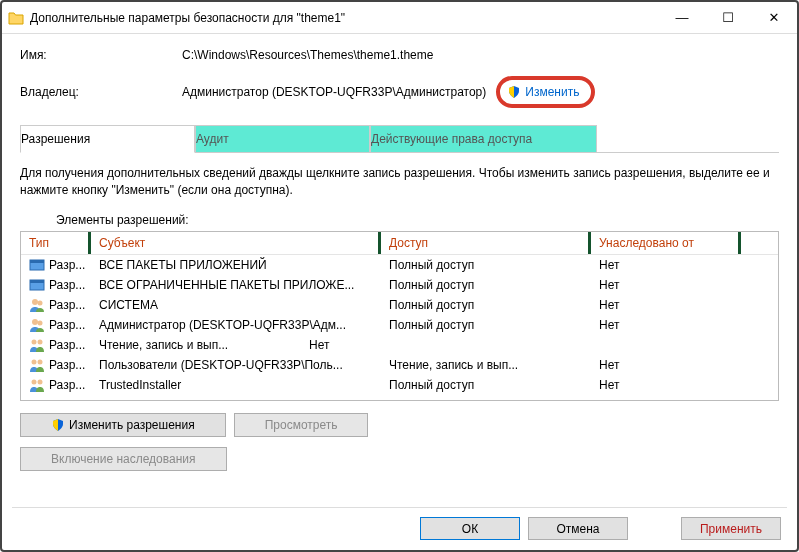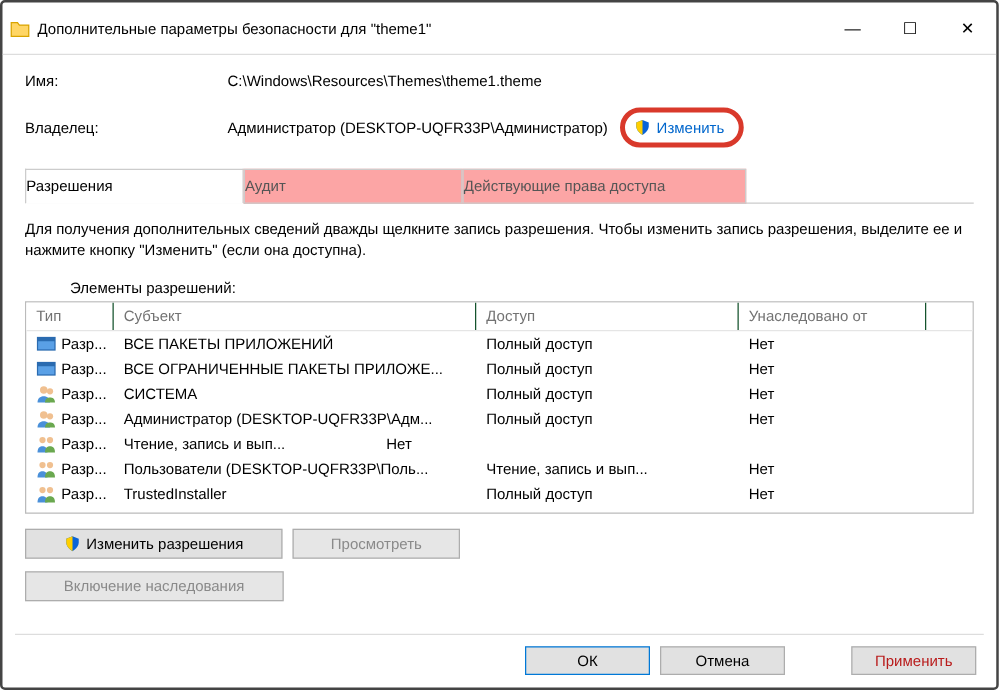--- a/index.html
+++ b/index.html
@@ -1,39 +1,39 @@
 <!DOCTYPE html>
 <html><head>
 <meta charset="utf-8">
 <style>
 * { box-sizing: border-box; margin: 0; padding: 0; font-family: 'Segoe UI', Tahoma, sans-serif; font-size: 12px; }
 body { background: #fff; width: 799px; height: 552px; overflow: hidden; border: 2px solid #444; border-radius: 4px; }
-.titlebar { height: 42px; display: flex; align-items: center; padding: 0 0 0 6px; border-bottom: 1px solid #ddd; }
+.titlebar { height: 32px; display: flex; align-items: center; padding: 0 0 0 6px; border-bottom: 1px solid #ddd; }
 .titlebar .folder-ico { width: 16px; height: 14px; margin-right: 6px; }
 .titlebar .title { flex: 1; }
 .titlebar .wbtn { width: 46px; height: 30px; display: flex; align-items: center; justify-content: center; font-size: 13px; font-family: sans-serif; }
 .content { padding: 14px 18px 0 18px; }
 .info-row { display: flex; margin-bottom: 14px; align-items: center; }
 .info-label { width: 162px; }
 .info-value { display: flex; align-items: center; }
 .change-wrap { position: relative; display: inline-flex; align-items: center; margin-left: 10px; border: 4px solid #d9392b; border-radius: 16px; padding: 5px 12px 5px 7px; }
 .change-link { color: #0066cc; margin-left: 4px; }
 .shield { width: 14px; height: 14px; }
 .tabs { display: flex; margin-top: 16px; border-bottom: 1px solid #ccc; }
 .tab { padding: 6px 0; text-align: left; border: 1px solid #ccc; border-bottom: 1px solid #fff; background: #fff; position: relative; top: 1px; }
-.tab.inactive { background: #fca5a5; border-bottom: 1px solid #ccc; color: #555; }
+.tab.inactive { background: #5eead4; border-bottom: 1px solid #ccc; color: #555; }
 .tab1 { width: 175px; }
 .tab2 { width: 175px; }
 .tab3 { width: 227px; }
 .tabbody { padding-top: 12px; }
 .desc { line-height: 1.4; margin-bottom: 14px; }
 .section-label { margin-bottom: 4px; margin-left: 36px; }
 .grid { border: 1px solid #bbb; height: 170px; overflow: hidden; }
 .grid-head { display: flex; background: #fff; border-bottom: 1px solid #e5e5e5; }
-.grid-head > div { padding: 4px 8px; border-right: 1px solid #14532d; color: #737373; }
+.grid-head > div { padding: 4px 8px; border-right: 3px solid #14532d; color: #c2410c; }
 .grid-body { }
 .grid-row { display: flex; align-items: center; padding: 1px 0; }
 .grid-row > div { padding: 1px 8px; white-space: nowrap; overflow: hidden; text-overflow: ellipsis; }
 .c-type { width: 70px; display: flex; align-items: center; gap: 4px; }
 .c-subj { width: 290px; }
 .c-acc { width: 210px; }
 .c-inh { width: 150px; }
 .gh .c-type { width: 70px; }
 .gh .c-subj { width: 290px; }
 .gh .c-acc { width: 210px; }

